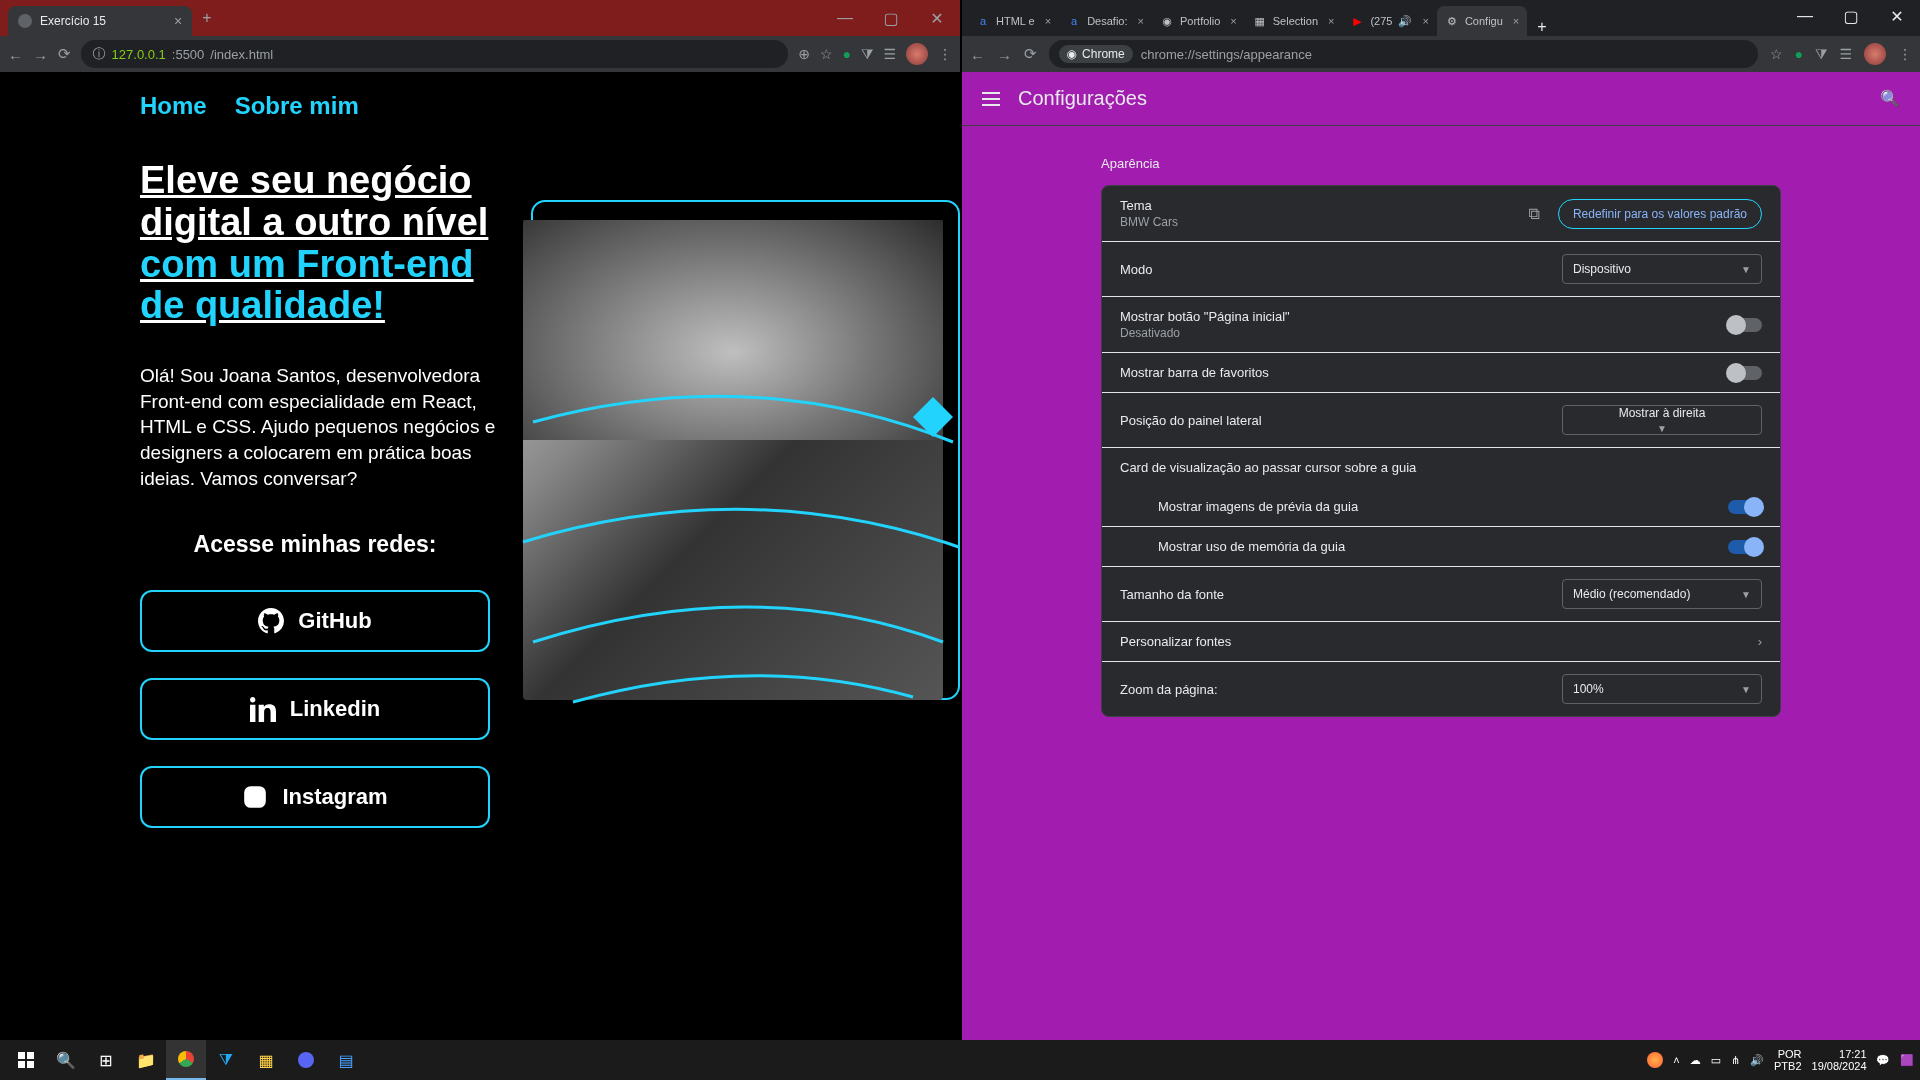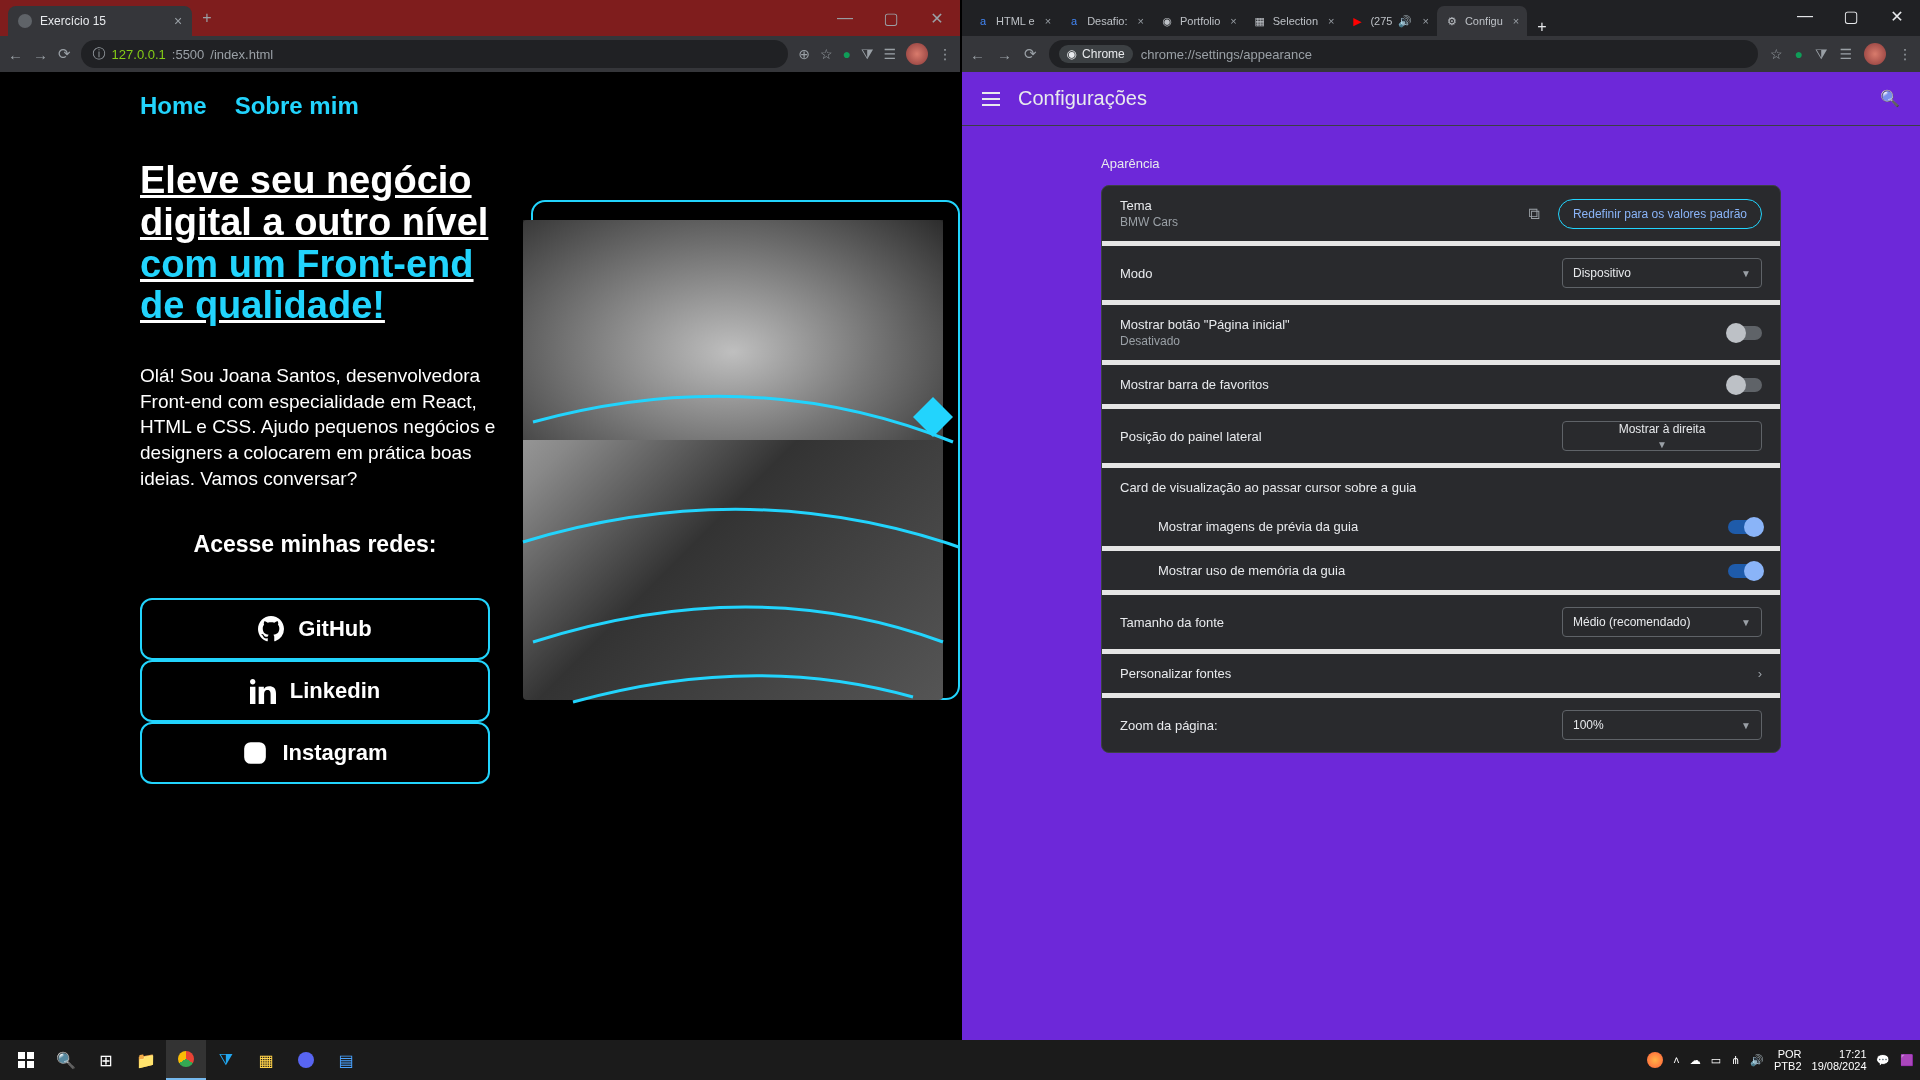--- a/index.html
+++ b/index.html
@@ -26,21 +26,21 @@
 .scrollbar-l .thumb { position: absolute; top: 8px; height: 90%; left: 2px; right: 2px; background: #5f6368; border-radius: 2px; }
 .pl-inner { padding: 20px 0 40px 140px; color: #fff; }
 .pl-nav { display: flex; gap: 28px; margin-bottom: 40px; }
 .pl-nav a { color: #22d4fd; font-size: 24px; font-weight: 700; text-decoration: none; }
 .pl-hero { display: flex; gap: 30px; }
 .pl-text { width: 370px; }
 .pl-h1 { font-size: 38px; font-weight: 800; line-height: 1.1; text-decoration: underline; }
 .pl-h1-accent { color: #22d4fd; }
 .pl-desc { margin-top: 36px; font-size: 19px; line-height: 1.35; }
 .pl-sub { margin-top: 40px; font-size: 23px; font-weight: 800; text-align: center; width: 350px; }
-.pl-btns { margin-top: 40px; display: flex; flex-direction: column; width: 350px; }
+.pl-btns { margin-top: 32px; display: flex; flex-direction: column; gap: 26px; width: 350px; }
 .pl-btn { height: 62px; border: 2px solid #22d4fd; border-radius: 12px; background: transparent; color: #fff; font-size: 22px; font-weight: 700; display: flex; align-items: center; justify-content: center; gap: 14px; }
 .pl-btn svg { width: 26px; height: 26px; fill: #fff; }
 .pl-img { width: 440px; height: 500px; border: 2px solid #22d4fd; border-radius: 14px; position: relative; margin-top: 40px; }
 .pl-photo { position: absolute; top: 18px; left: -10px; width: 420px; height: 480px; background: linear-gradient(135deg,#cfcfcf 0%,#888 30%,#333 55%, #555 100%); filter: grayscale(1); border-radius: 4px; }
 .pl-photo::after{content:"";position:absolute;left:0;right:0;top:0;height:220px;background:radial-gradient(ellipse at 50% 60%, rgba(200,200,200,.9), rgba(40,40,40,.9));}
 .pl-swirl { position: absolute; left: -20px; top: 140px; width: 480px; height: 380px; }
 
 
 .win-right { position: absolute; left: 962px; top: 0; width: 958px; height: 1040px; background: #202124; color: #e8eaed; }
 .tabstrip-r { height: 36px; background: #202124; display: flex; align-items: flex-end; padding-left: 6px; }
@@ -49,30 +49,30 @@
 .tab-ico { width: 14px; height: 14px; display: flex; align-items: center; justify-content: center; font-size: 11px; }
 .tab-r .tt { overflow: hidden; text-overflow: ellipsis; white-space: nowrap; max-width: 58px; }
 .tab-x { color: #9aa0a6; margin-left: 4px; }
 .newtab-r { color: #e8eaed; font-size: 16px; padding: 0 10px; }
 .winctrl-r { margin-left: auto; display: flex; padding-bottom: 4px; }
 .winctrl-r span { width: 46px; height: 32px; display: flex; align-items: center; justify-content: center; color: #e8eaed; }
 .toolbar-r { height: 36px; background: #35363a; display: flex; align-items: center; padding: 0 8px; gap: 12px; }
 .addrbar-r { flex: 1; height: 28px; background: #202124; border-radius: 14px; display: flex; align-items: center; padding: 0 10px; gap: 8px; color: #9aa0a6; font-size: 13px; }
 .chrome-chip { display: flex; align-items: center; gap: 5px; background: #3c4043; border-radius: 12px; padding: 2px 8px; color: #e8eaed; font-size: 12px; }
 .avatar-r { width: 22px; height: 22px; border-radius: 50%; background: radial-gradient(circle,#d97b6c,#8b3a3a); }
-.settings-body { position: absolute; top: 72px; bottom: 0; left: 0; right: 0; background: #6d28d9; }
+.settings-body { position: absolute; top: 72px; bottom: 0; left: 0; right: 0; background: #a21caf; }
 .topbar-r { height: 54px; display: flex; align-items: center; padding: 0 20px; gap: 18px; border-bottom: 1px solid #3c4043; }
 .hamb { width: 18px; height: 14px; display: flex; flex-direction: column; justify-content: space-between; }
 .hamb span { height: 2px; background: #e8eaed; }
 .settings-title { font-size: 20px; }
 .search-ico-r { margin-left: auto; color: #e8eaed; }
 .panel-r { width: 680px; margin: 30px auto 0; }
 .section-h { font-size: 13px; color: #e8eaed; margin-bottom: 14px; }
 .card-r { background: #292a2d; border: 1px solid #3c4043; border-radius: 8px; }
-.row-r { display: flex; align-items: center; justify-content: space-between; padding: 12px 18px; border-bottom: 5px solid #e5e5e5; font-size: 13px; }
+.row-r { display: flex; align-items: center; justify-content: space-between; padding: 12px 18px; border-bottom: 1px solid #e5e5e5; font-size: 13px; }
 .row-r:last-child { border-bottom: none; }
 .row-lbls { display: flex; flex-direction: column; gap: 2px; }
 .row-sub { font-size: 12px; color: #9aa0a6; }
 .row-indent { padding-left: 38px; }
 .open-ico { color: #9aa0a6; font-size: 16px; }
 .btn-outline { border: 1px solid #22d4fd; color: #8ab4f8; background: transparent; padding: 7px 14px; border-radius: 16px; font-size: 12px; }
 .select-r { height: 30px; min-width: 200px; background: #292a2d; border: 1px solid #5f6368; border-radius: 4px; color: #e8eaed; font-size: 12px; display: flex; align-items: center; justify-content: space-between; padding: 0 10px; }
 .select-r .arw { color: #9aa0a6; font-size: 10px; }
 .select-r.sm { min-width: 200px; flex-direction: column; }
 .select-r.zoom { min-width: 200px; }

